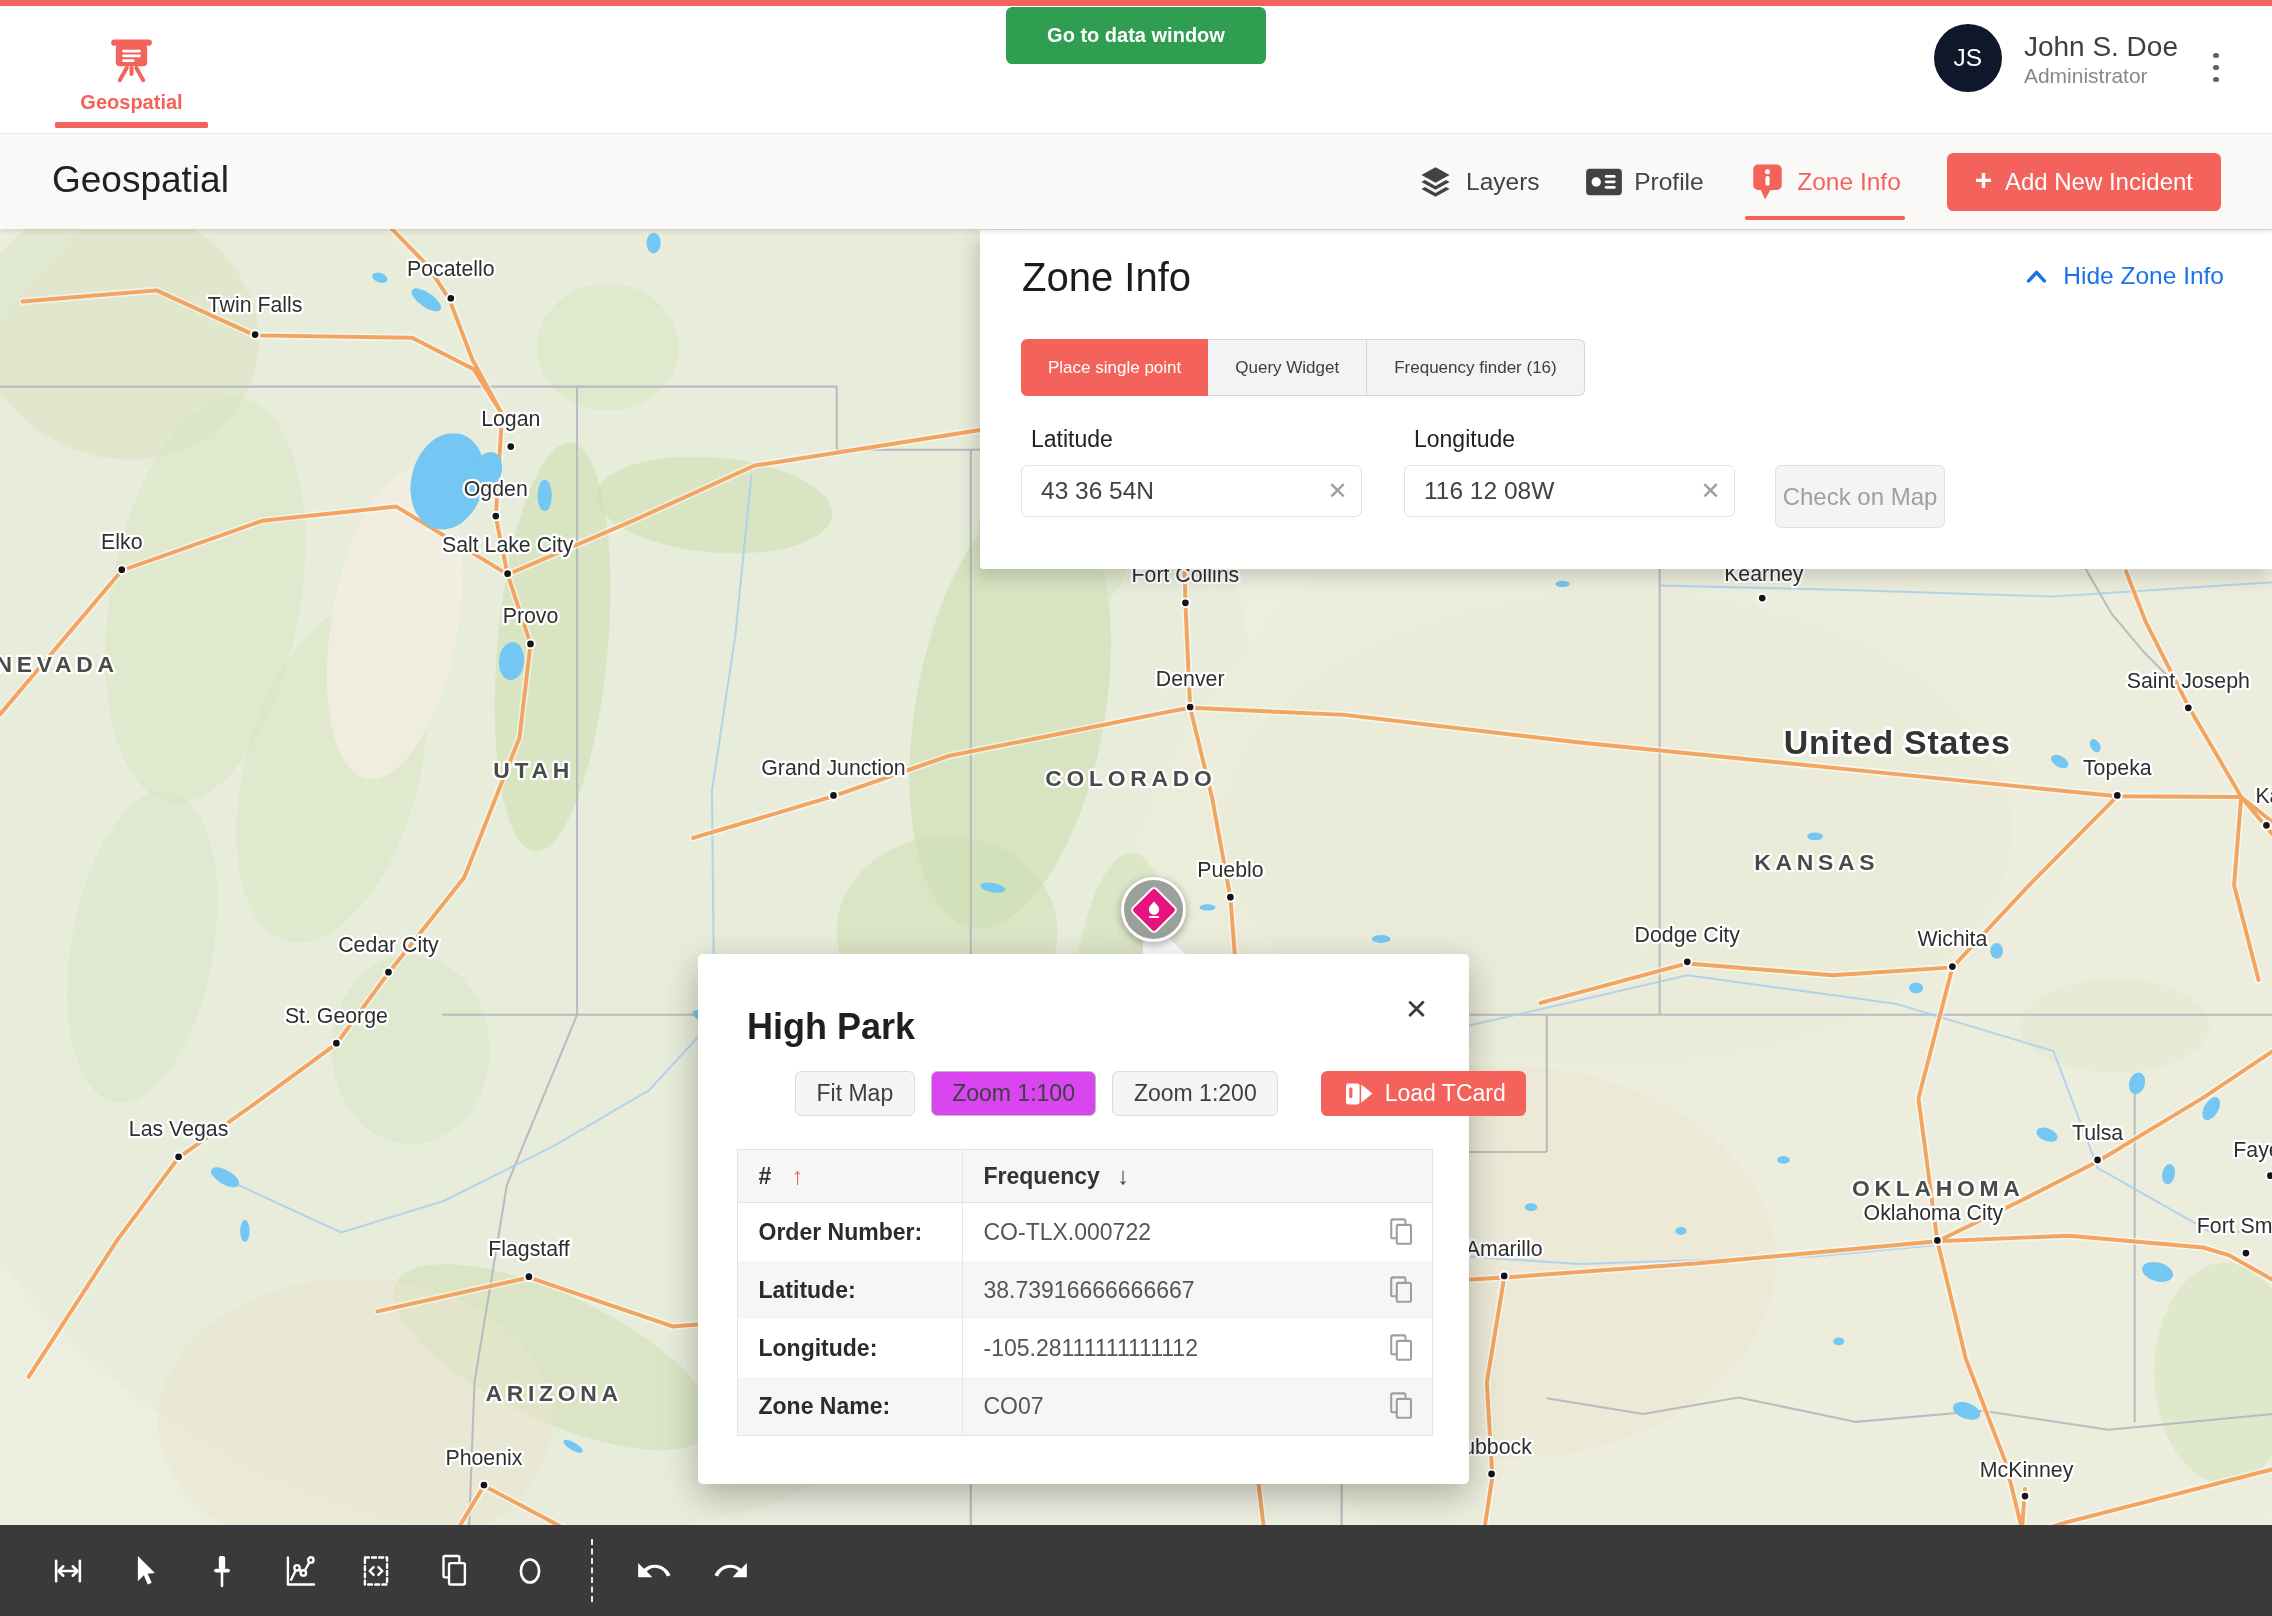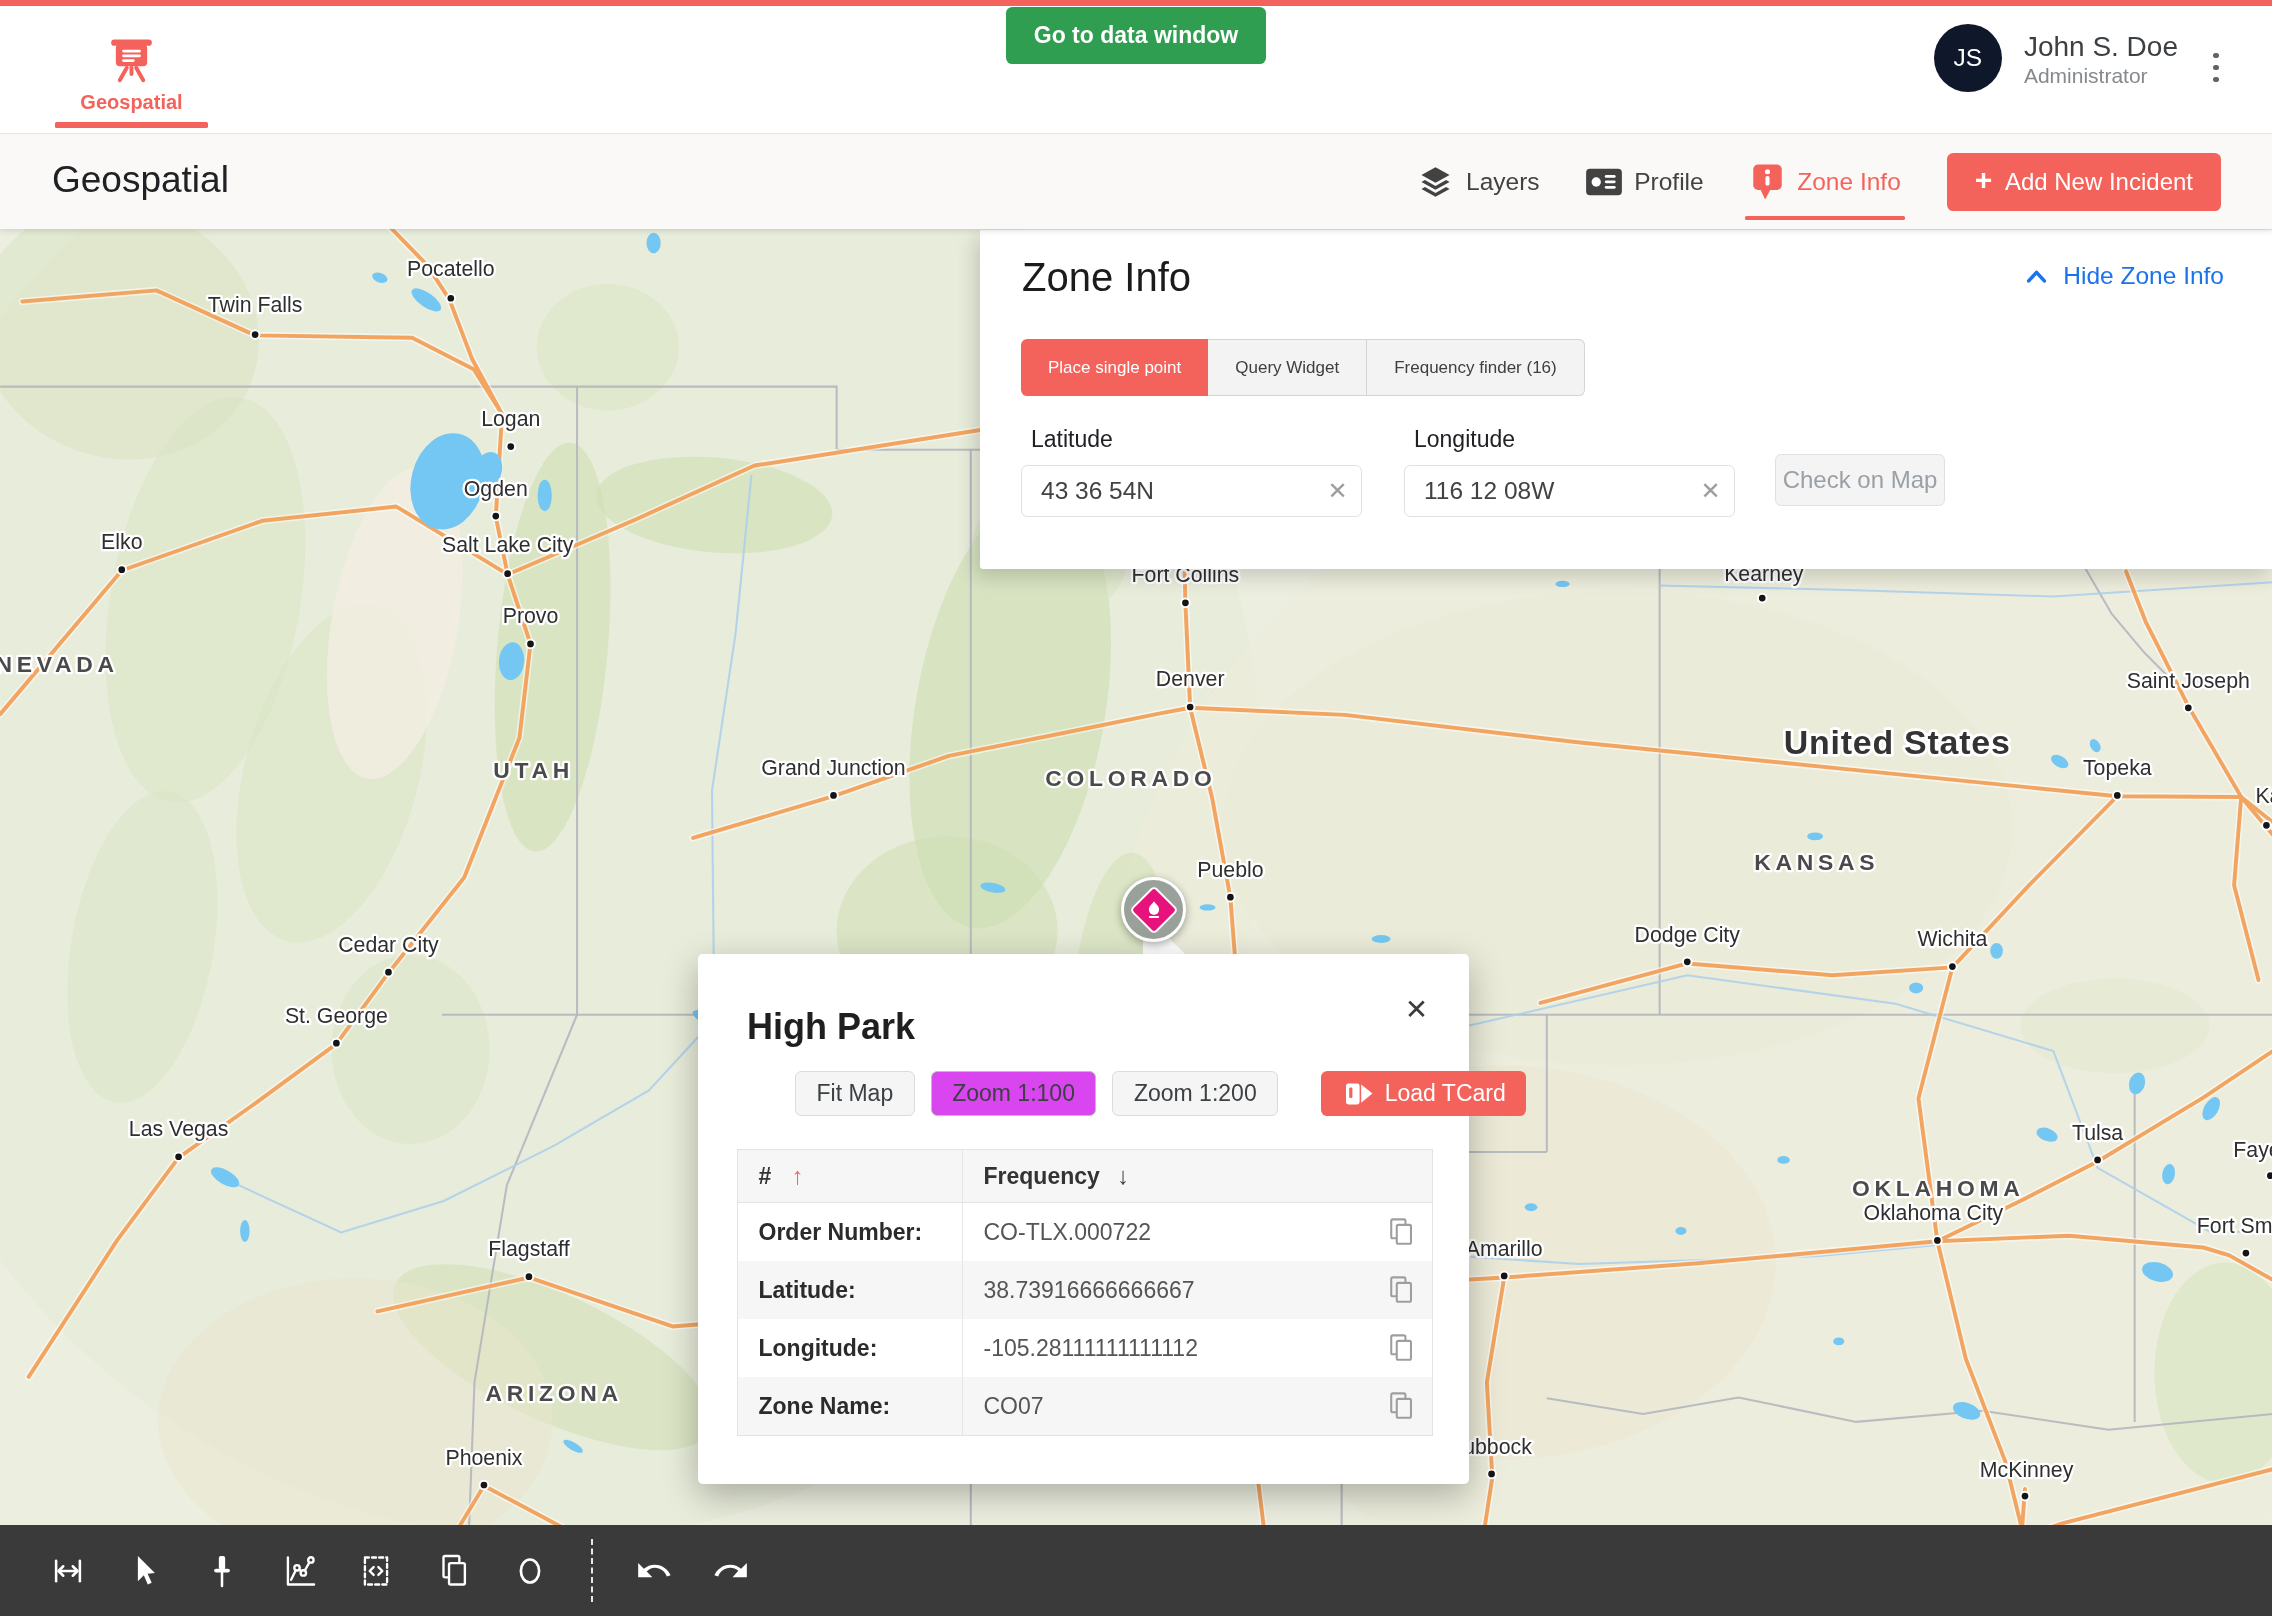--- a/index.html
+++ b/index.html
@@ -10,21 +10,21 @@
   #map-svg { position:absolute; left:0; top:0; z-index:0; cursor:grab; }
 
   
   .topbar { position:absolute; left:0; top:0; width:2273px; height:134px; background:#fff;
             border-bottom:0.8px solid #e6e6e6; z-index:60; }
   .topbar-accent { position:absolute; left:0; top:0; width:100%; height:5.5px; background:#F4635B; }
   .logo { position:absolute; left:55px; top:38px; width:153px; text-align:center; cursor:pointer; }
   .logo-label { display:block; margin-top:3.2px; color:#F4635B; font-size:20px; font-weight:bold; }
   .logo-underline { position:absolute; left:0; top:84px; width:153px; height:5.5px; background:#F4635B; border-radius:1.6px; }
   .go-btn { position:absolute; left:1006px; top:7px; width:260px; height:57px; background:#2F9E50; color:#fff;
-            border:none; border-radius:6.3px; font-size:23px; font-weight:bold; font-family:inherit; cursor:pointer; }
+            border:none; border-radius:6.3px; font-size:20px; font-weight:bold; font-family:inherit; cursor:pointer; }
   .user-chip { position:absolute; right:95px; top:24px; display:flex; align-items:center; gap:22px; }
   .avatar { width:68px; height:68px; border-radius:50%; background:#0f172a; color:#fff; font-size:24.5px;
             display:flex; align-items:center; justify-content:center; cursor:pointer; }
   .user-name { font-size:28px; color:#3c4043; line-height:1.25; }
   .user-role { font-size:21px; color:#85898d; }
   .kebab { position:absolute; right:41px; top:44px; width:32px; height:47px; display:flex; flex-direction:column;
            align-items:center; justify-content:center; gap:6.3px; cursor:pointer; }
   .kebab i { width:5.5px; height:5.5px; border-radius:50%; background:#5f6368; }
 
   
@@ -53,21 +53,21 @@
   .field-label { position:absolute; font-size:23px; color:#202124; }
   .lat-label { left:51px; top:196px; }
   .lon-label { left:434px; top:196px; }
   .inputwrap { position:absolute; top:235px; height:52px; background:#fff; border:0.8px solid #E0E0E0; border-radius:6.3px;
                display:flex; align-items:center; }
   .lat-wrap { left:41px; width:341px; }
   .lon-wrap { left:424px; width:331px; }
   .inputwrap input { flex:1; border:none; outline:none; font-size:24.5px; color:#424242; padding:0 0 0 19px;
                      font-family:inherit; background:transparent; min-width:0; }
   .clear-x { width:47px; text-align:center; color:#9e9e9e; font-size:24px; cursor:pointer; user-select:none; }
-  .check-btn { position:absolute; left:795px; top:224px; width:170px; height:52px; background:#F4F4F4; color:#9AA0A6;
+  .check-btn { position:absolute; left:795px; top:235px; width:170px; height:63px; background:#F4F4F4; color:#9AA0A6;
                border:0.8px solid #E0E0E0; border-radius:6.3px; font-size:24px; font-family:inherit; }
 
   
   .marker { position:absolute; left:1121px; top:877px; width:65px; height:65px; border-radius:50%; background:#9AA19B;
             border:3.2px solid #fff; box-shadow:0 2.4px 8px rgba(0,0,0,.35); z-index:3; cursor:pointer; }
   .marker .diamond { position:absolute; left:50%; top:50%; width:35px; height:35px; transform:translate(-50%,-50%) rotate(45deg);
             background:#E8127C; border:2.4px solid #fff; border-radius:4.7px; }
   .marker svg { position:absolute; left:50%; top:50%; transform:translate(-50%,-50%); }
   .popup-tail { position:absolute; left:1143px; top:912px; width:120px; height:120px; background:#fff; z-index:2;
                 clip-path:polygon(0 0, 100% 100%, 0 100%); filter:drop-shadow(0 3.2px 6.3px rgba(0,0,0,.2)); }

